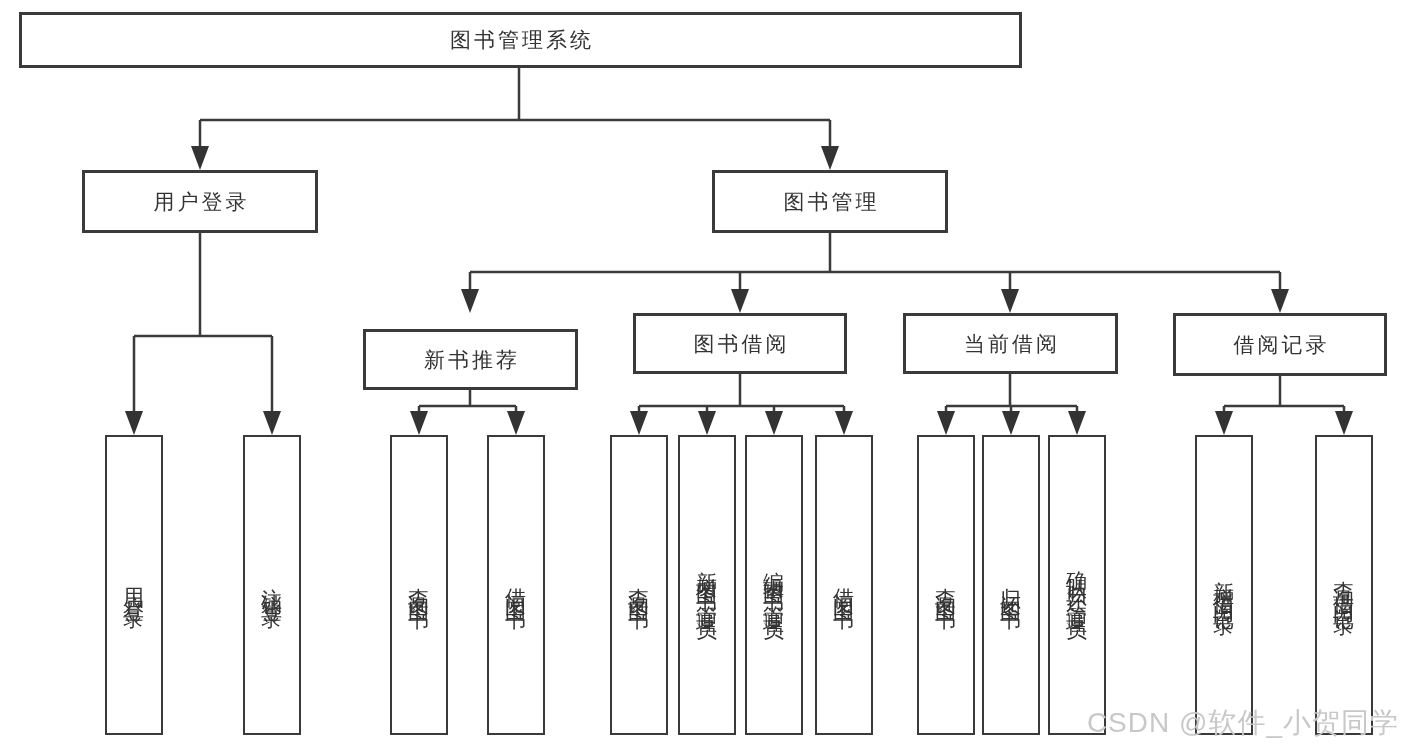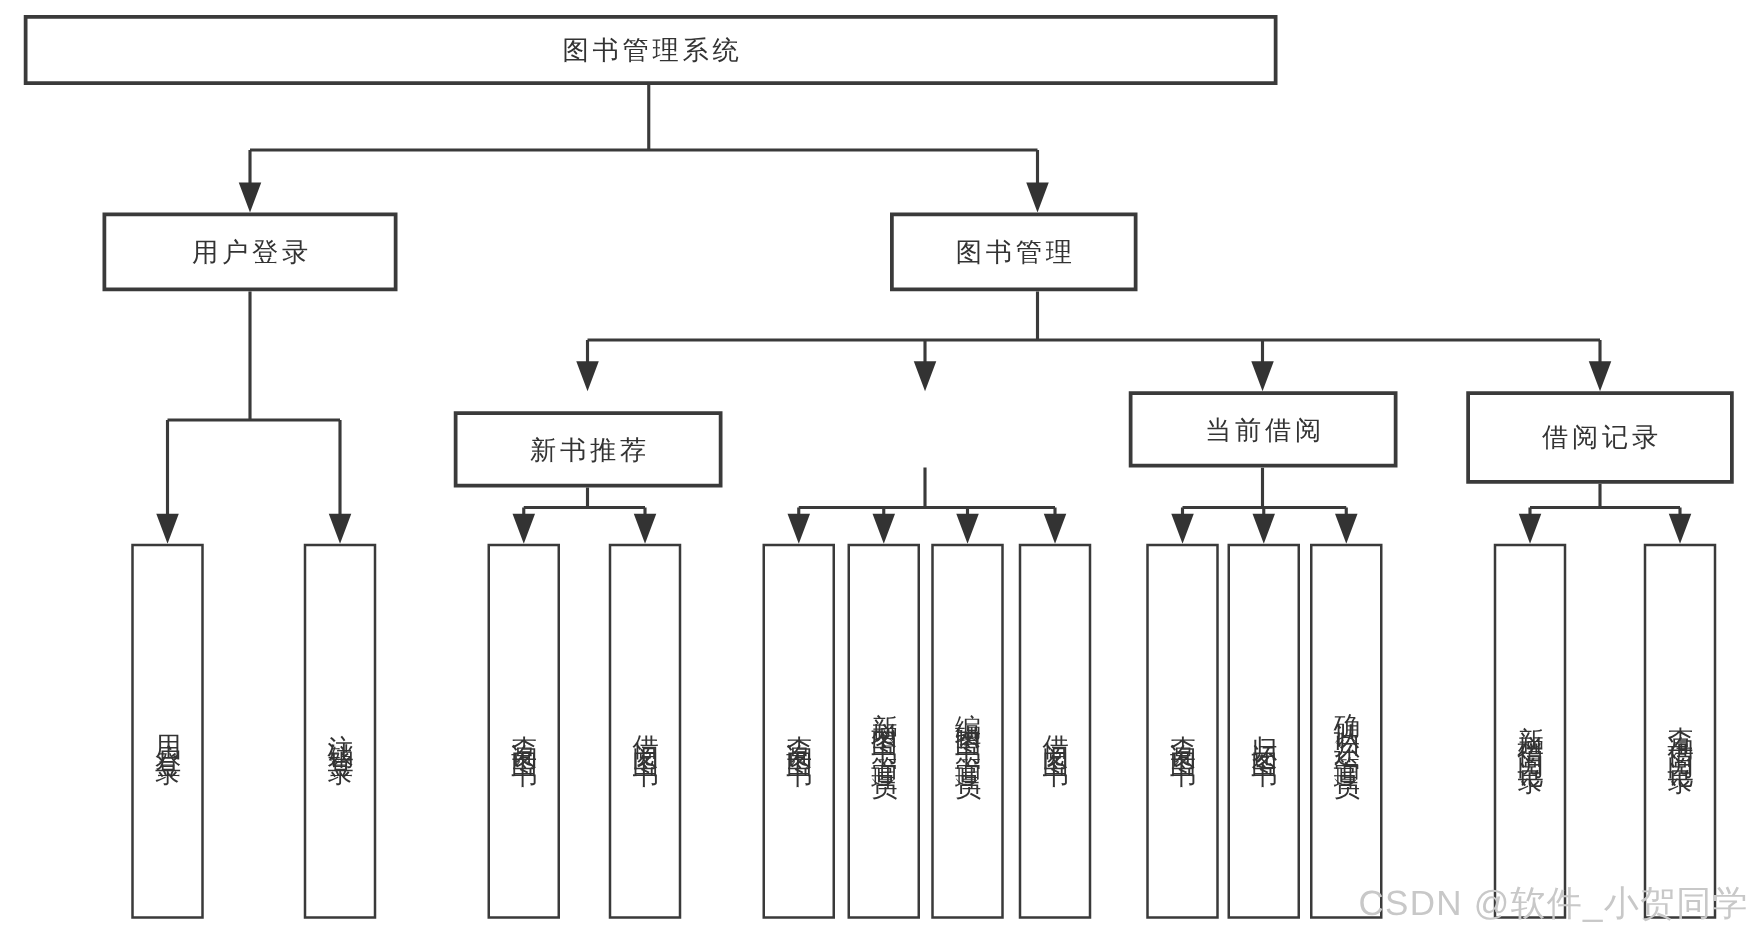--- a/index.html
+++ b/index.html
@@ -93,31 +93,34 @@
     </g>
   </svg>
 
   <div class="box" style="left:19px;top:12px;width:1003px;height:56px;">
     <span class="hlabel">图书管理系统</span>
   </div>
 
   <div class="box" style="left:82px;top:170px;width:236px;height:63px;">
     <span class="hlabel">用户登录</span>
   </div>
-  <div class="box" style="left:712px;top:170px;width:198px;height:63px;">
+  <div class="box" style="left:712px;top:170px;width:236px;height:63px;">
     <span class="hlabel">图书管理</span>
   </div>
 
   <div class="box" style="left:363px;top:313px;width:215px;height:61px;margin-top:16px;">
     <span class="hlabel">新书推荐</span>
   </div>
+  <div class="box" style="left:633px;top:313px;width:214px;height:61px;">
+    <span class="hlabel">图书借阅</span>
+  </div>
   <div class="box" style="left:903px;top:313px;width:215px;height:61px;font-family:Liberation Serif, serif;">
     <span class="hlabel">当前借阅</span>
   </div>
-  <div class="box" style="left:1173px;top:313px;width:214px;height:74px;">
+  <div class="box" style="left:1173px;top:313px;width:214px;height:63px;">
     <span class="hlabel">借阅记录</span>
   </div>
 
   <div class="box leaf" style="left:105px;top:435px;width:58px;height:300px;">
     <span class="vtext">用户登录</span>
   </div>
   <div class="box leaf" style="left:243px;top:435px;width:58px;height:300px;">
     <span class="vtext">注销登录</span>
   </div>
 

